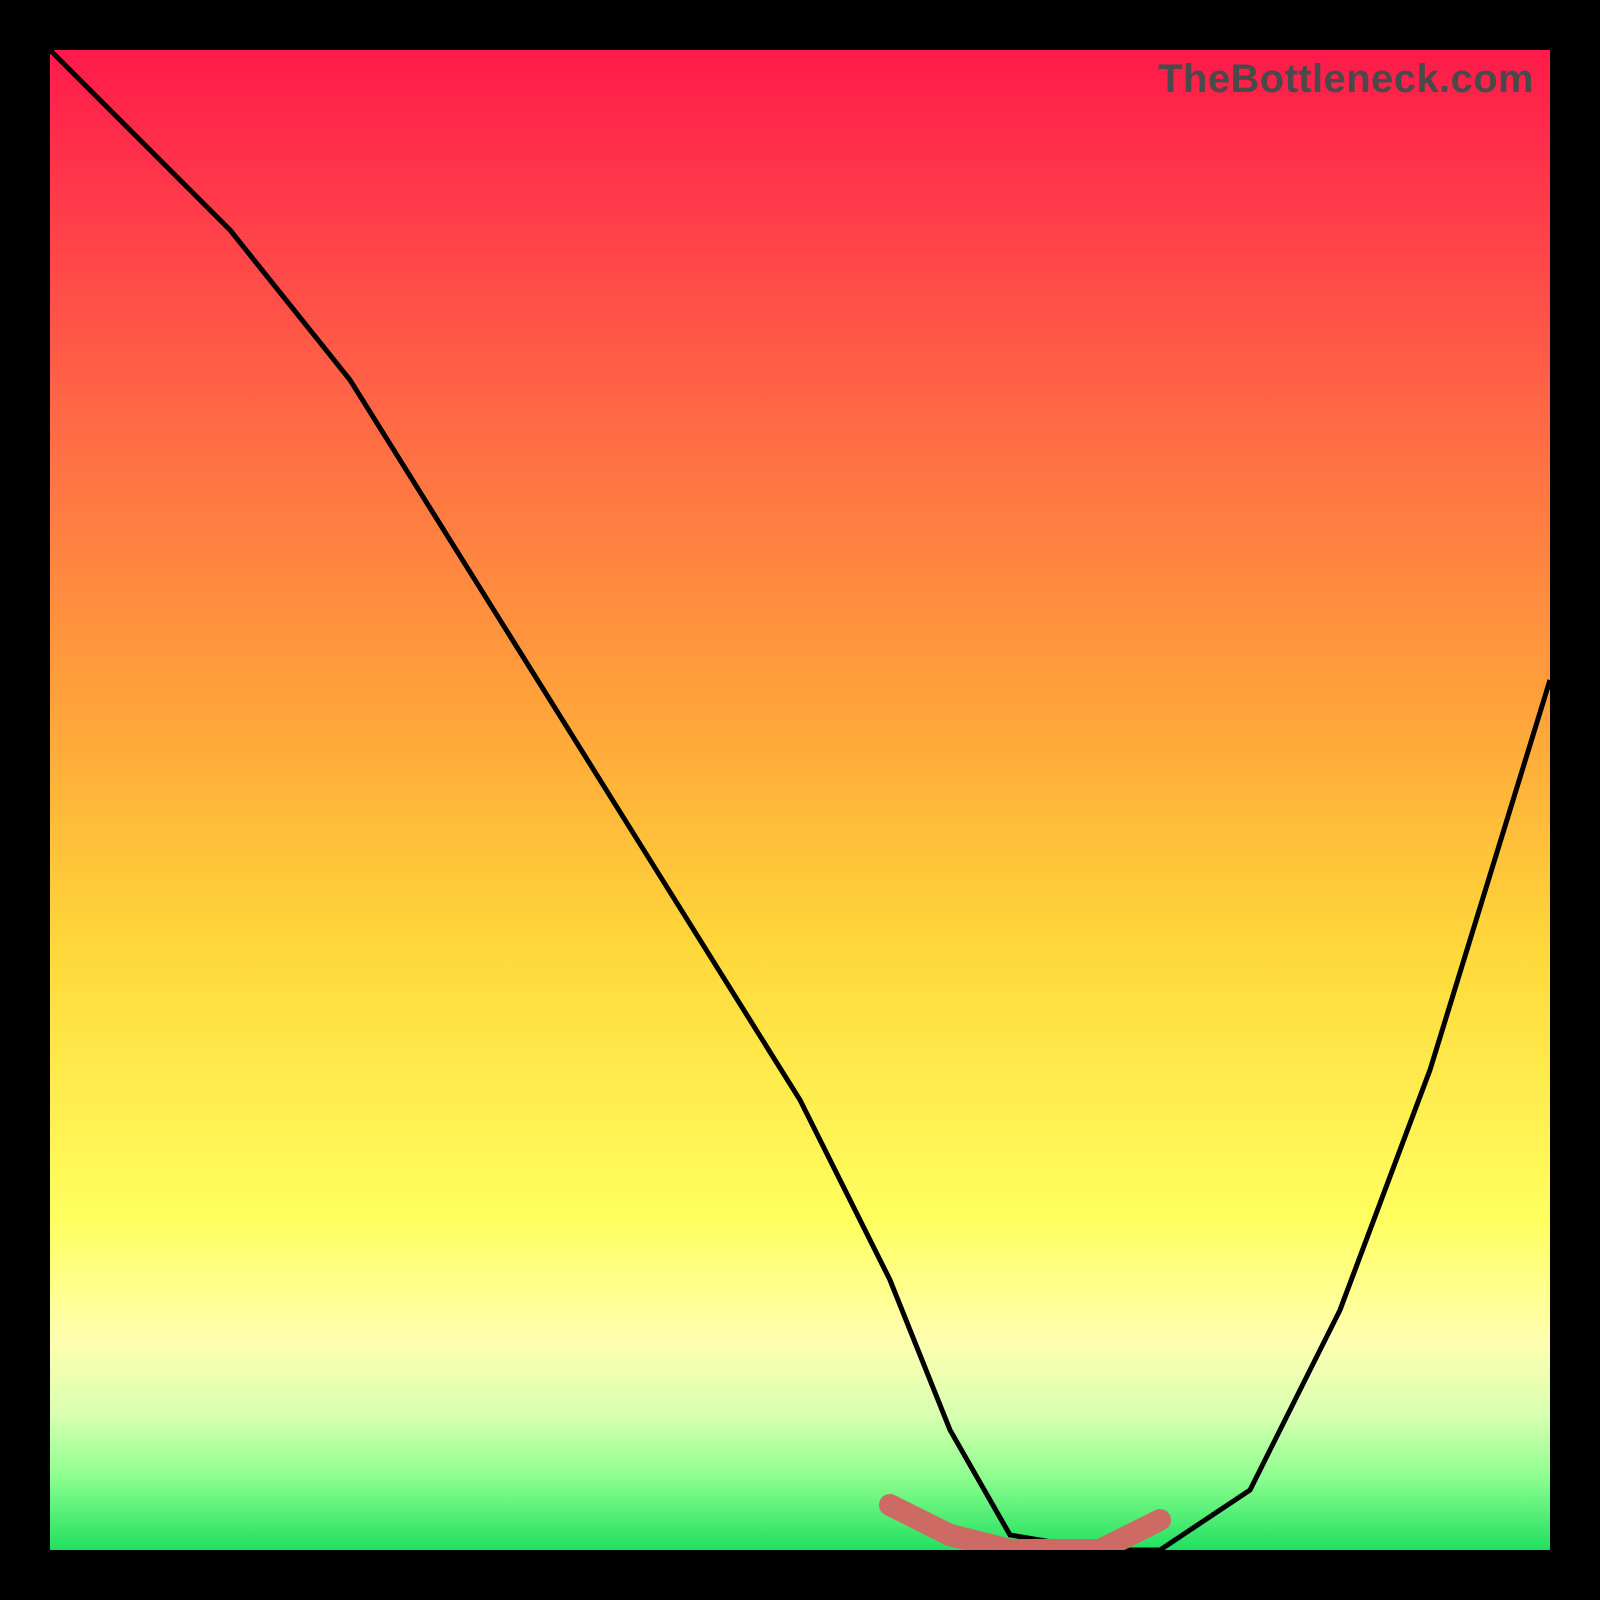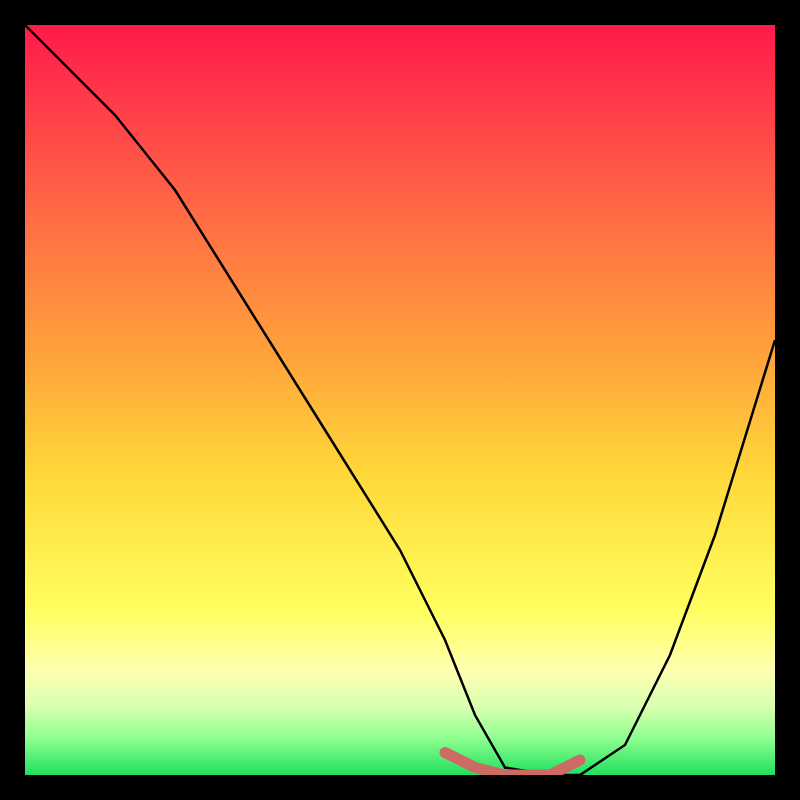--- a/index.html
+++ b/index.html
@@ -58,15 +58,16 @@
 
 <div class="frame">
 
   <div class="plot">
 
     <svg class="curve" viewBox="0 0 750 750" preserveAspectRatio="none">
       <path id="curve-path" fill="none" stroke="#000000" stroke-width="2.5" d="M0.0 0.0 L90.0 90.0 L150.0 165.0 L225.0 285.0 L300.0 405.0 L375.0 525.0 L420.0 615.0 L450.0 690.0 L480.0 742.5 L525.0 750.0 L555.0 750.0 L600.0 720.0 L645.0 630.0 L690.0 510.0 L750.0 315.0"></path>
       <path id="highlight-path" fill="none" stroke="#cc6a63" stroke-width="11" stroke-linecap="round" d="M420.0 727.5 L450.0 742.5 L480.0 750.0 L525.0 750.0 L555.0 735.0"></path>
     </svg>
 
+    <div class="watermark">TheBottleneck.com</div>
   </div>
 
 </div>
 
 </body></html>

